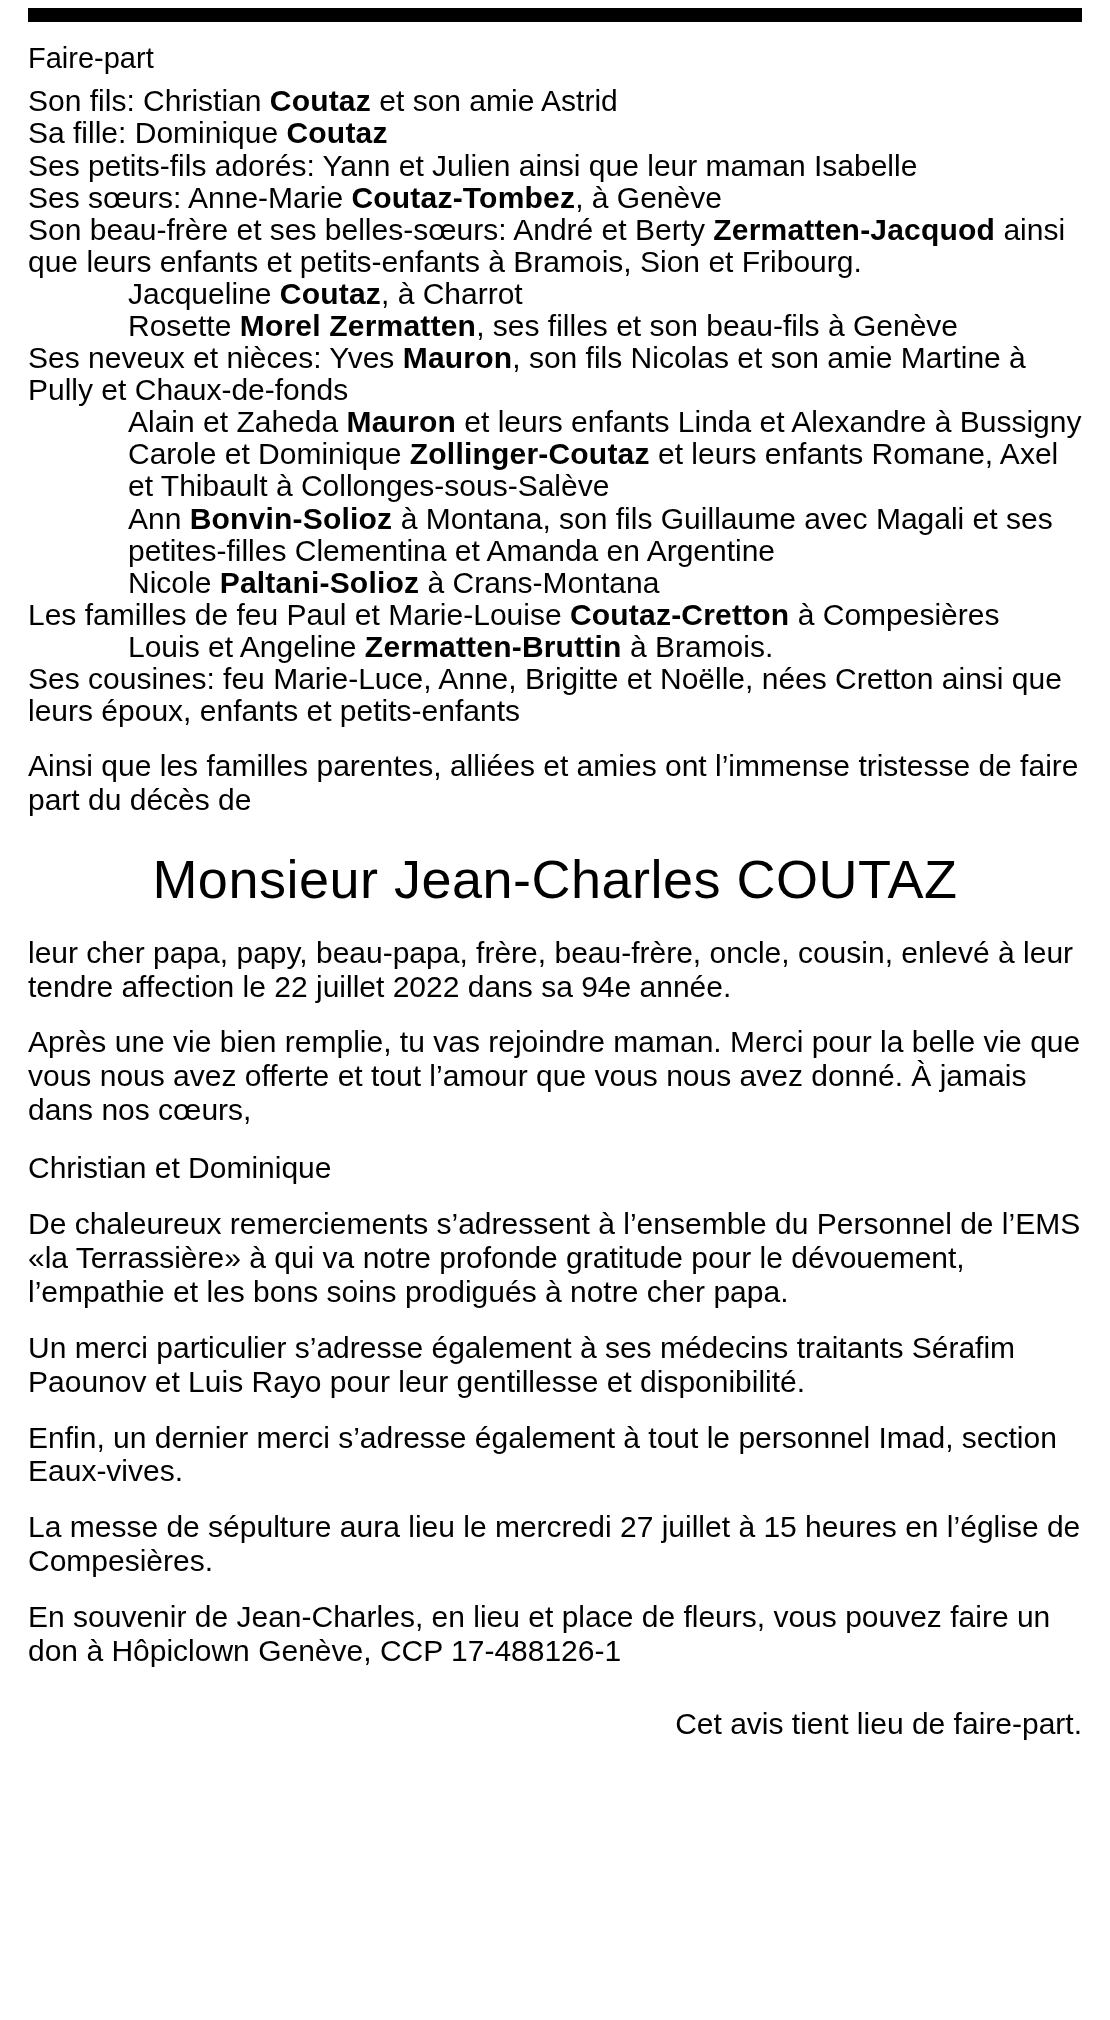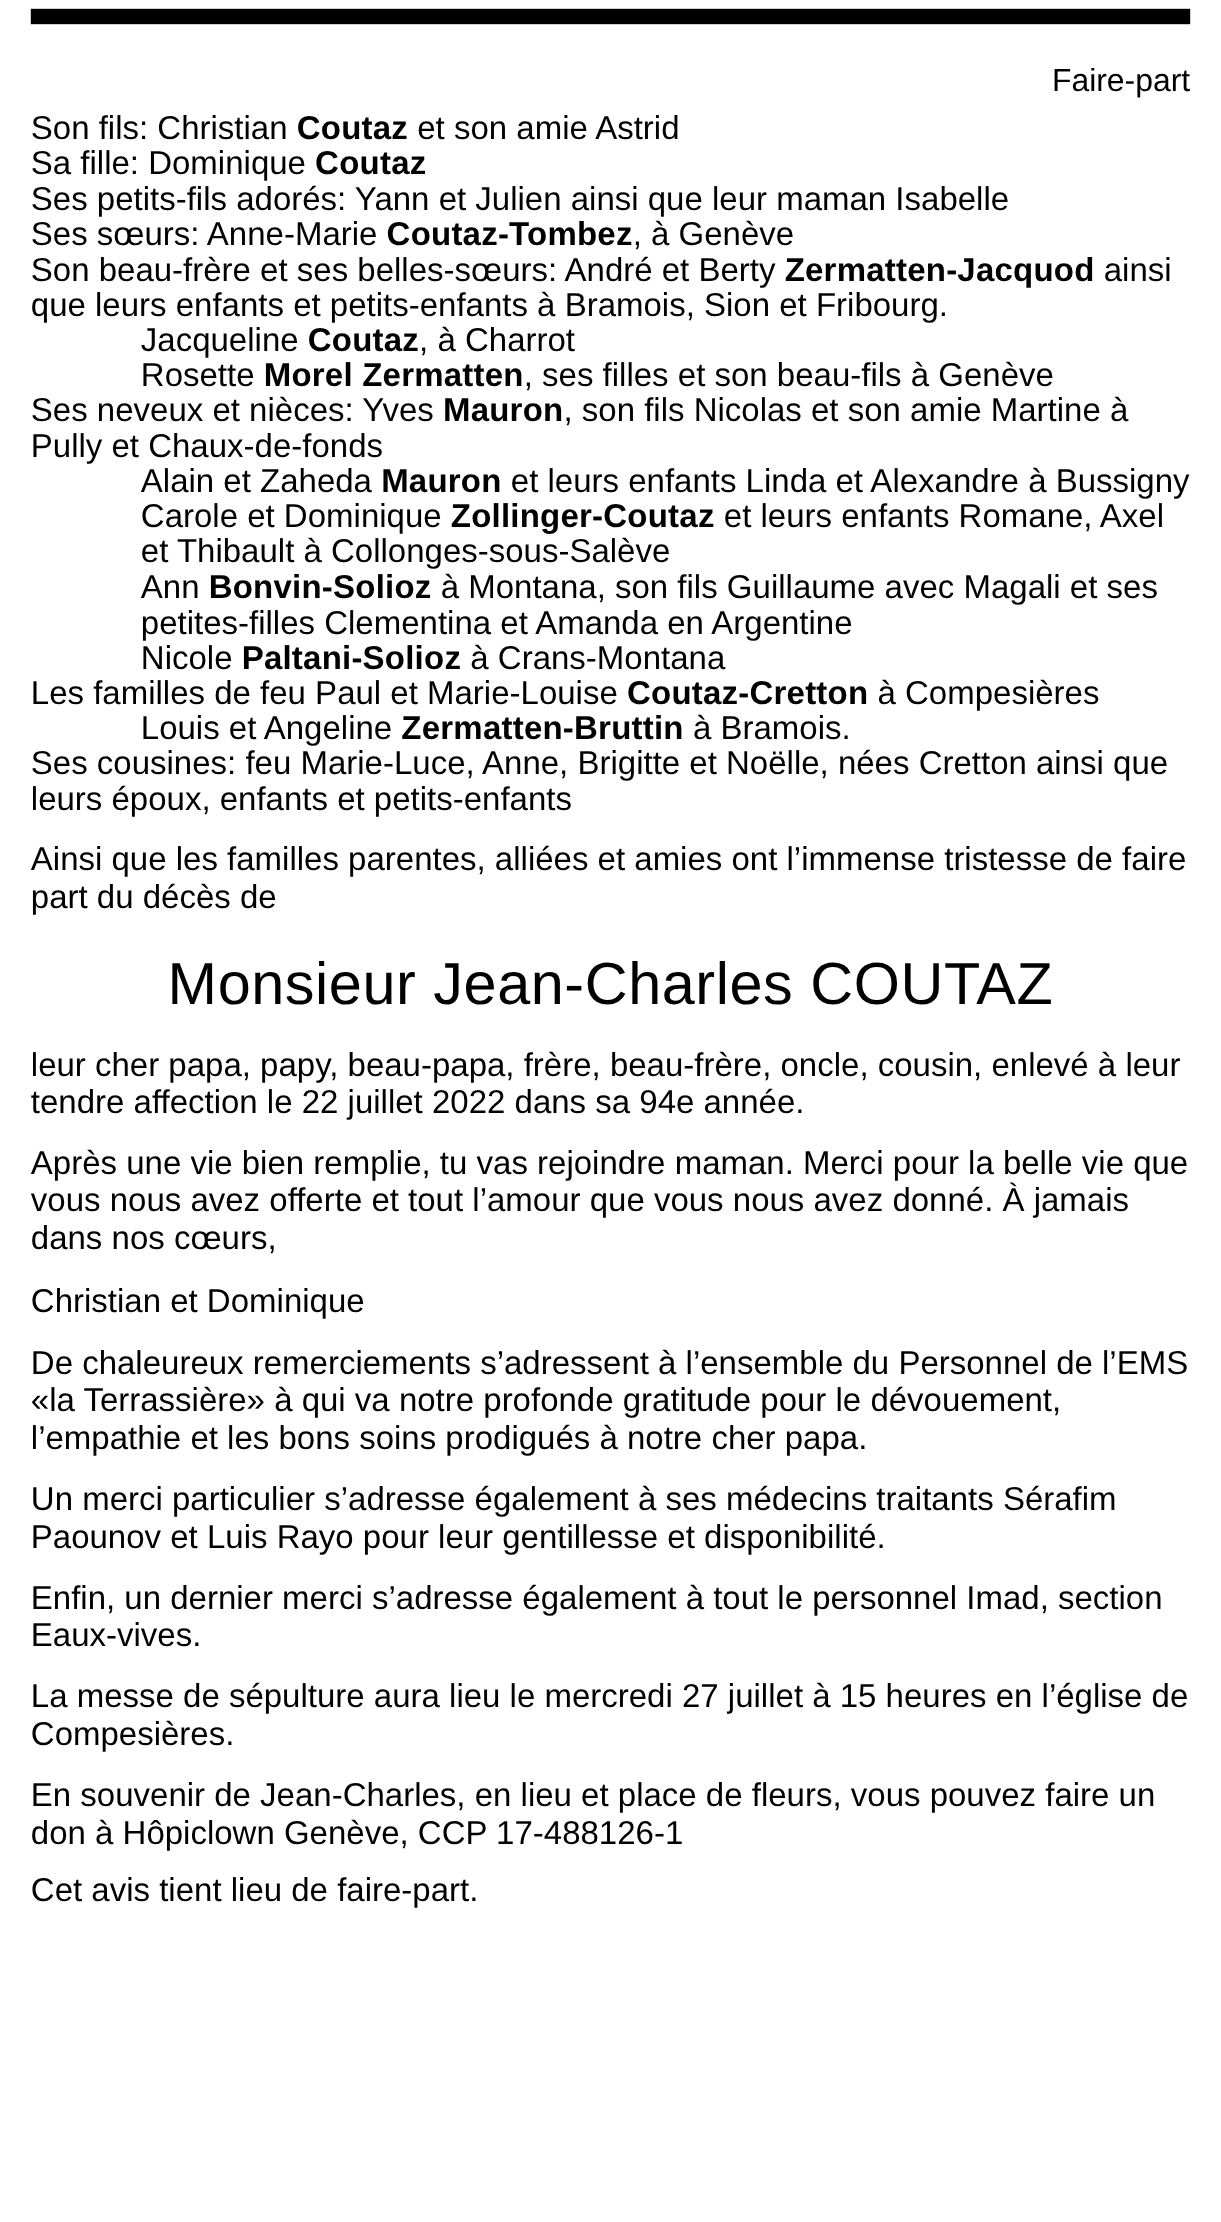--- a/index.html
+++ b/index.html
@@ -19,24 +19,24 @@
     width: 1110px;
     box-sizing: border-box;
     padding: 0 28px;
   }
   .top-rule {
     height: 14px;
     background: #000000;
     margin: 8px 0 0 0;
   }
   .heading {
-    text-align: right;
+    text-align: left;
     font-size: 29px;
     line-height: 1.15;
-    margin-top: 36px;
+    margin-top: 20px;
     margin-bottom: 10px;
   }
   .block {
     font-size: 30px;
     line-height: 1.07;
   }
   .line {
     white-space: nowrap;
   }
   .line.wrap {
@@ -61,23 +61,23 @@
     line-height: 1.05;
     margin: 34px 0 28px 0;
     letter-spacing: 0.5px;
   }
   .signature {
     text-align: left;
     font-size: 30px;
     margin-top: 24px;
   }
   .closing {
-    text-align: left;
+    text-align: right;
     font-size: 30px;
-    margin-top: 18px;
+    margin-top: 39px;
   }
   .tight {
     margin-top: 20px;
   }
 </style>
 </head>
 <body>
 
 <div class="page">
 

